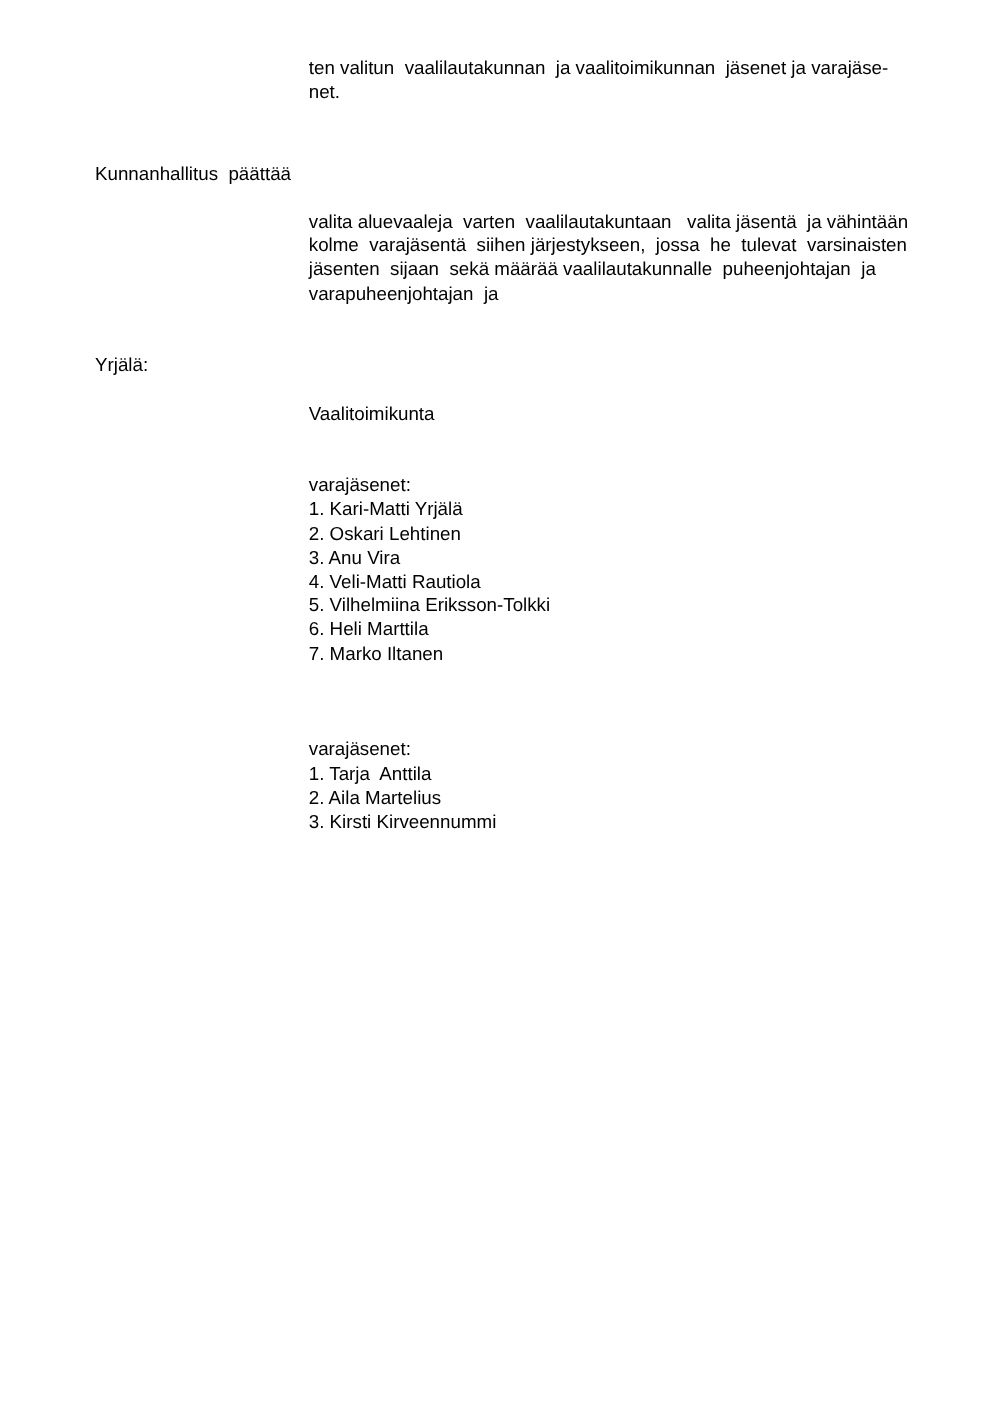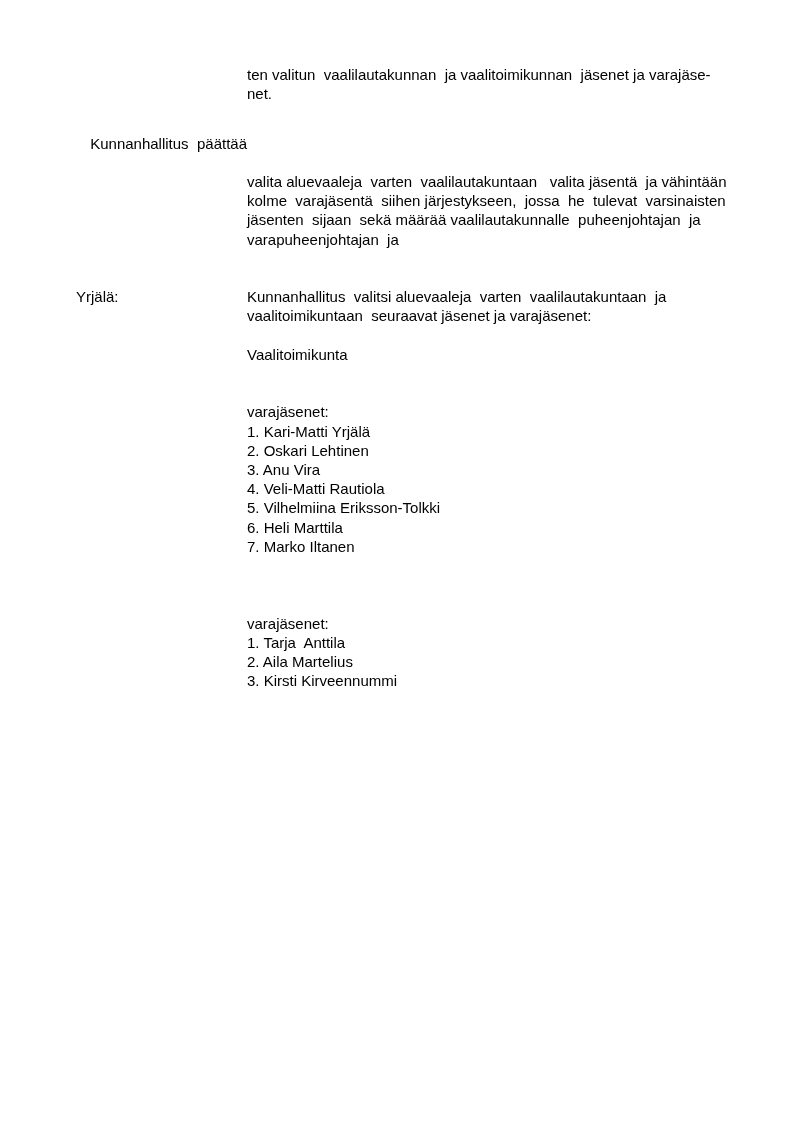--- a/index.html
+++ b/index.html
@@ -11,35 +11,34 @@
     width: 794px;
     height: 1122px;
     font-family: "Liberation Sans", "DejaVu Sans", sans-serif;
     font-size: 15px;
     line-height: 19.2px;
     color: #000000;
     box-sizing: border-box;
     overflow: hidden;
   }
   .doc {
-    padding: 65px 40px 0 76px;
+    padding: 45px 40px 0 76px;
     box-sizing: border-box;
   }
   .row {
     display: grid;
     grid-template-columns: 171px 1fr;
     align-items: start;
   }
   .label, .content {
     white-space: pre-wrap;
     word-break: keep-all;
   }
   .offset-one-line {
-    margin-top: 11px;
-    text-align: right;
+    margin-top: 27px;
   }
   .gap {
     height: 19.2px;
   }
 </style>
 </head>
 <body style="background: rgb(255, 255, 255); color: rgb(0, 0, 0);">
 
 <div class="doc">
 
@@ -65,22 +64,20 @@
 varapuheenjohtajan  ja</div>
   </div>
 
   <div class="gap"></div>
 
 
   <div class="gap"></div>
 
   <div class="row">
     <div class="label">Yrjälä:</div>
-    <div class="content">Kunnanhallitus  valitsi aluevaaleja  varten  vaalilautakuntaan  ja
-vaalitoimikuntaan  seuraavat jäsenet ja varajäsenet:</div>
   </div>
 
   <div class="gap"></div>
 
   <div class="row">
     <div class="label"></div>
     <div class="content">Vaalitoimikunta</div>
   </div>
 
   <div class="gap"></div>

